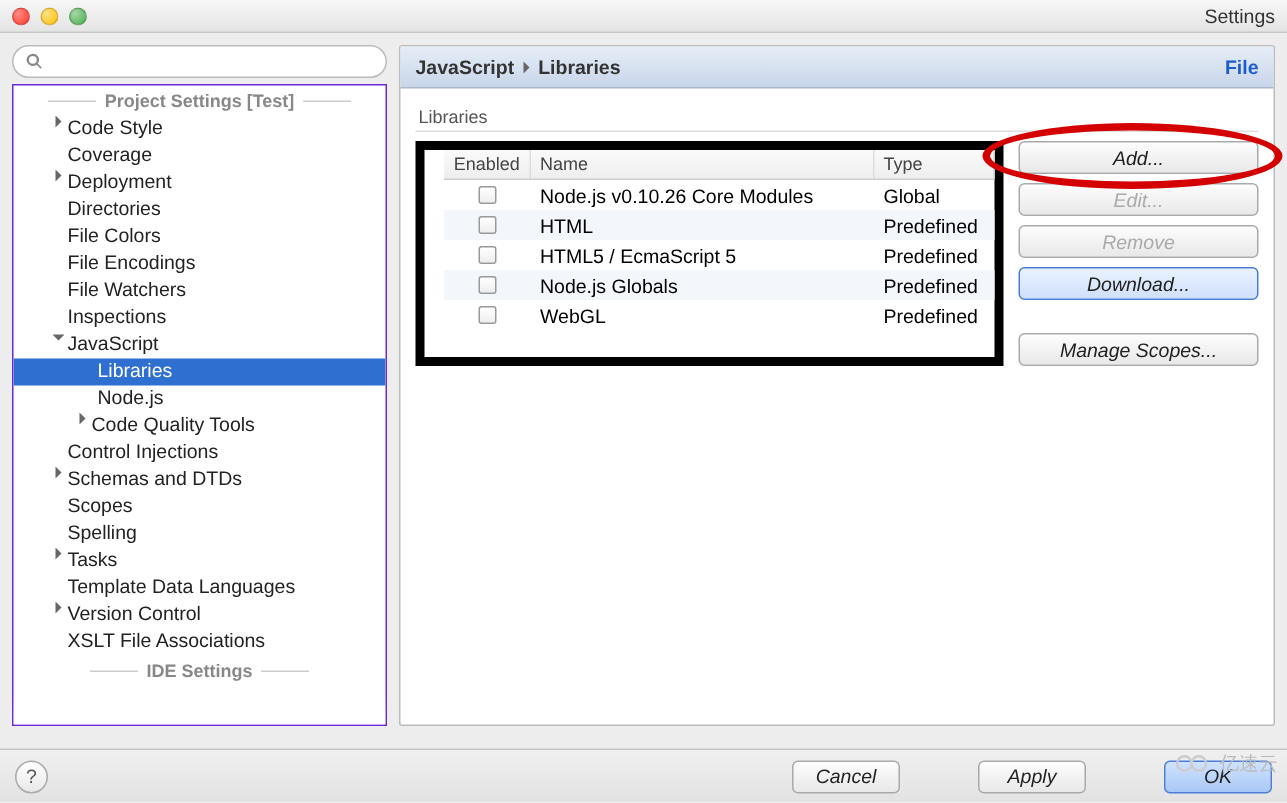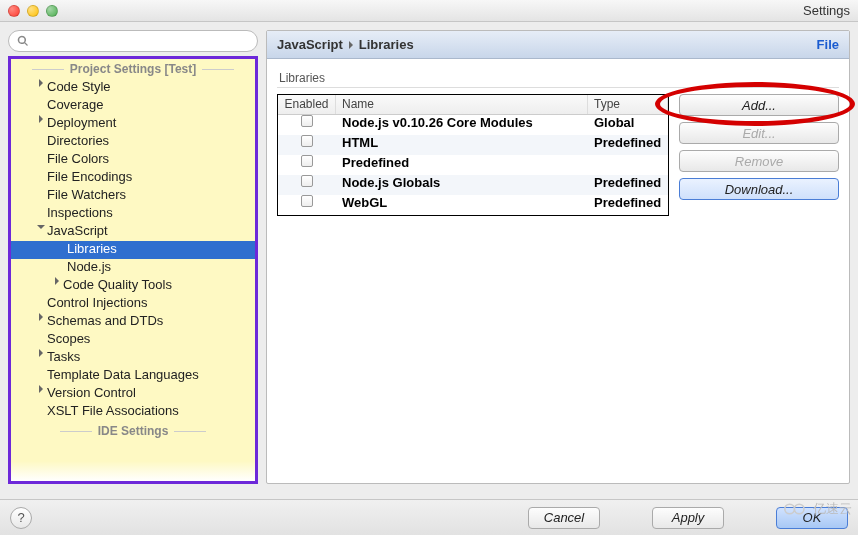--- a/index.html
+++ b/index.html
@@ -9,44 +9,44 @@
 .tdot { width: 12px; height: 12px; border-radius: 50%; border: 1px solid rgba(0,0,0,0.15); }
 .tdot.r { background: radial-gradient(circle at 30% 30%, #ff8a80, #ff3b30); }
 .tdot.y { background: radial-gradient(circle at 30% 30%, #ffe082, #ffc107); }
 .tdot.g { background: radial-gradient(circle at 30% 30%, #a5d6a7, #4caf50); }
 .wintitle { flex: 1; text-align: right; font-size: 13px; color: #333; margin-left: -40px; }
 .content { display: flex; height: 470px; padding: 8px; gap: 8px; }
 .leftcol { width: 250px; display: flex; flex-direction: column; gap: 4px; }
 .searchwrap { border: 1px solid #bbb; border-radius: 14px; height: 22px; background: #fff; display: flex; align-items: center; padding: 0 8px; }
 .searchwrap svg { width: 12px; height: 12px; fill: #888; margin-right: 4px; }
 .searchwrap input { border: none; outline: none; flex: 1; font-size: 12px; background: transparent; }
-.tree { background: #fef9c3; border: 3px solid #6d28d9; flex: 1; overflow: hidden; position: relative; }
+.tree { background: #ffffff; border: 1px solid #6d28d9; flex: 1; overflow: hidden; position: relative; }
 .tree .fade { position: absolute; bottom: 0; left: 0; right: 0; height: 20px; background: linear-gradient(rgba(255,255,255,0), #fff); pointer-events: none; }
 .section { text-align: center; color: #888; font-weight: bold; padding: 3px 0; font-size: 12px; }
 .section::before, .section::after { content: ""; display: inline-block; width: 32px; height: 1px; background: #ccc; vertical-align: middle; margin: 0 6px; }
 .node { display: flex; height: 18px; color: #222; padding-left: 8px; cursor: default; }
 .node .arrow { width: 12px; display: inline-flex; justify-content: center; }
 .node .arrow svg { width: 8px; height: 8px; fill: #666; }
 .node.sel { background: #2f6fcf; color: #fff; }
 .indent1 { padding-left: 24px; }
 .indent2 { padding-left: 40px; }
 .indent3 { padding-left: 44px; }
 .rightcol { flex: 1; display: flex; flex-direction: column; background: #fff; border: 1px solid #bbb; border-radius: 2px; }
 .breadcrumb { background: linear-gradient(#e6edf7, #c8d6ea); height: 28px; display: flex; align-items: center; padding: 0 10px; border-bottom: 1px solid #aab8cc; }
 .breadcrumb .bc { color: #333; font-weight: bold; font-size: 13px; }
 .breadcrumb .sep { margin: 0 4px; color: #666; }
 .breadcrumb .reset { margin-left: auto; color: #1a5bd0; font-weight: bold; cursor: pointer; }
 .panel { flex: 1; padding: 12px 10px 10px 10px; }
 .panel .sublabel { color: #555; font-size: 12px; margin-bottom: 2px; padding-left: 2px; }
 .panel .subline { border-bottom: 1px solid #ddd; margin-bottom: 6px; }
 .tablewrap { display: flex; gap: 10px; }
-.dtable { flex: 1; border: 1px solid #000000; background: #fff; }
+.dtable { flex: 1; border: 6px solid #000000; background: #fff; padding-left: 13px; }
 .dtable .hdr { display: flex; background: linear-gradient(#fafafa, #eee); border-bottom: 1px solid #ccc; height: 20px; }
 .dtable .hdr div { border-right: 1px solid #ddd; padding: 2px 6px; font-size: 12px; color: #444; }
-.dtable .row { display: flex; height: 20px; align-items: flex-start; font-weight: bold; }
+.dtable .row { display: flex; height: 20px; align-items: center; }
 .dtable .row:nth-child(even) { background: #f3f6fa; }
 .col-en { width: 58px; display: flex; justify-content: center; }
 .col-name { flex: 1; padding: 0 6px; }
 .col-type { width: 80px; padding: 0 6px; }
 .cbx { width: 12px; height: 12px; border: 1px solid #999; border-radius: 2px; background: linear-gradient(#fff,#eee); }
 .btncol { width: 160px; display: flex; flex-direction: column; gap: 6px; position: relative; }
 .macbtn { height: 22px; border: 1px solid #aaa; border-radius: 4px; background: linear-gradient(#fdfdfd, #e8e8e8); font-size: 13px; color: #222; cursor: pointer; font-style: italic; }
 .macbtn:disabled { color: #aaa; }
 .macbtn.blue { border-color: #4a7dd6; background: linear-gradient(#eaf2ff, #cfe0fb); }
 .ellipse-highlight { position: absolute; top: -12px; left: -24px; width: 200px; height: 44px; border: 5px solid #d40000; border-radius: 50%; pointer-events: none; }
@@ -155,20 +155,24 @@
                 <path d="M2 0l4 4-4 4z"></path>
               </svg>
             </span>
             <span>Schemas and DTDs</span>
           </div>
           <div class="node indent1">
             <span class="arrow"></span>
             <span>Scopes</span>
           </div>
           <div class="node indent1">
+            <span class="arrow"></span>
+            <span>Spelling</span>
+          </div>
+          <div class="node indent1">
             <span class="arrow">
               <svg viewBox="0 0 8 8">
                 <path d="M2 0l4 4-4 4z"></path>
               </svg>
             </span>
             <span>Tasks</span>
           </div>
           <div class="node indent1">
             <span class="arrow"></span>
             <span>Template Data Languages</span>
@@ -224,20 +228,21 @@
                 <div class="col-en">
                   <div class="cbx"></div>
                 </div>
                 <div class="col-name">HTML</div>
                 <div class="col-type">Predefined</div>
               </div>
               <div class="row">
                 <div class="col-en">
                   <div class="cbx"></div>
                 </div>
+                <div class="col-name">HTML5 / EcmaScript 5</div>
                 <div class="col-type">Predefined</div>
               </div>
               <div class="row">
                 <div class="col-en">
                   <div class="cbx"></div>
                 </div>
                 <div class="col-name">Node.js Globals</div>
                 <div class="col-type">Predefined</div>
               </div>
               <div class="row">
@@ -249,20 +254,21 @@
               </div>
             </div>
         </div>
         <div class="btncol">
           <div class="ellipse-highlight"></div>
           <button class="macbtn">Add...</button>
           <button class="macbtn" disabled="">Edit...</button>
           <button class="macbtn" disabled="">Remove</button>
           <button class="macbtn blue">Download...</button>
           <div style="height:10px"></div>
+          <button class="macbtn">Manage Scopes...</button>
         </div>
       </div>
     </div>
   </div>
 </div>
 
 <div class="bottombar">
   <div class="helpbtn">?</div>
   <div class="spacer"></div>
   <button class="macbtn">Cancel</button>

